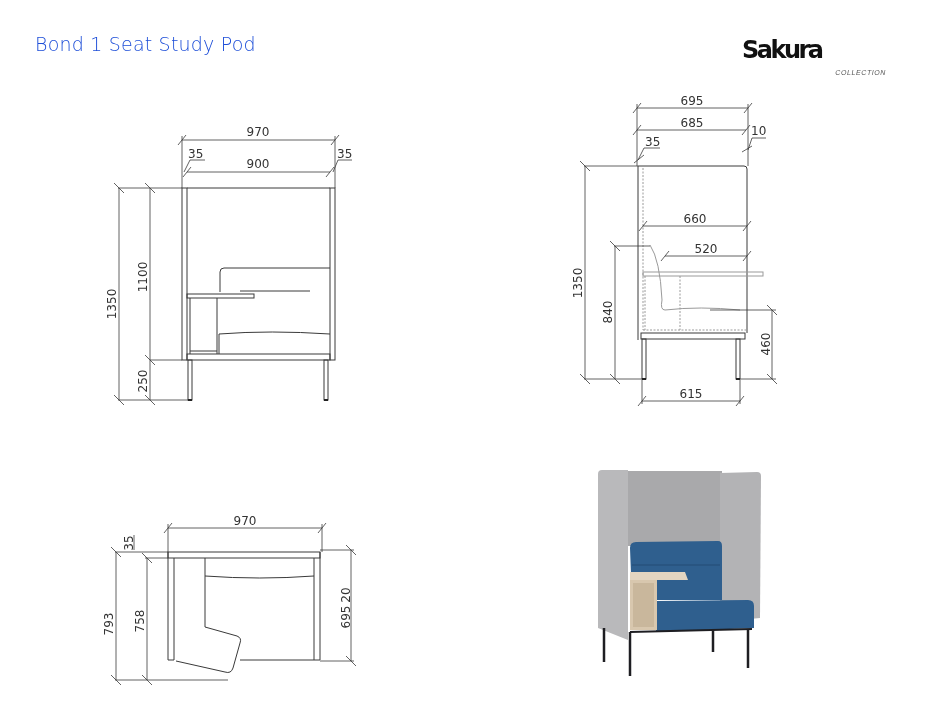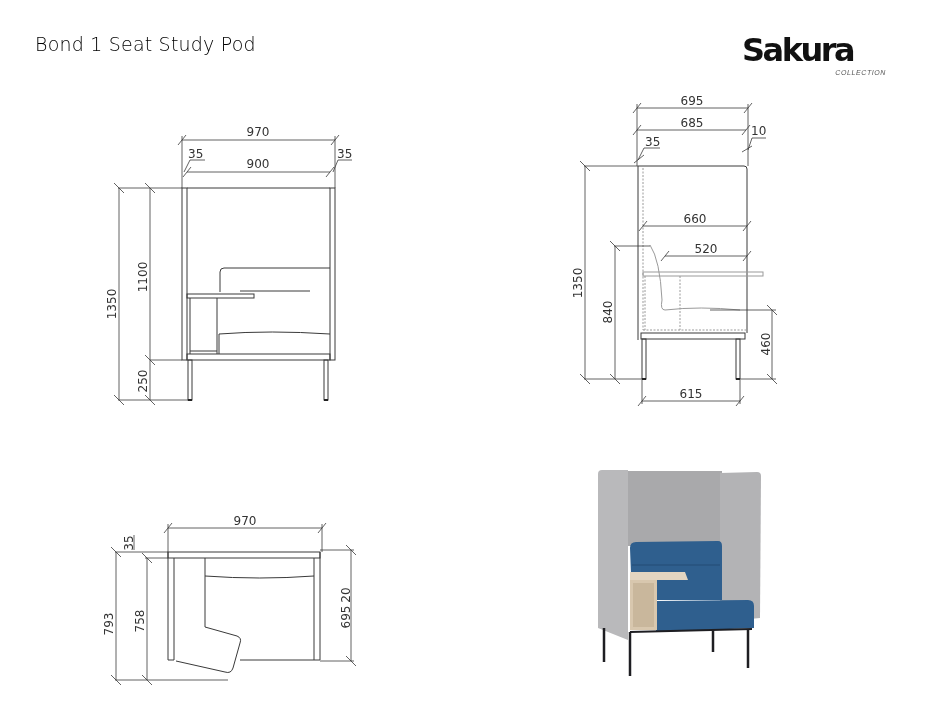--- a/index.html
+++ b/index.html
@@ -1,21 +1,21 @@
 <!DOCTYPE html>
 <html><head>
 <meta charset="utf-8">
 <style>
   html, body { margin: 0; padding: 0; background: #ffffff; }
   body { width: 925px; height: 713px; position: relative; overflow: hidden;
          font-family: "Liberation Sans", "DejaVu Sans", sans-serif; color: #333; }
-  .title { position: absolute; left: 35px; top: 33px; font-size: 19px; color: #000000;
+  .title { position: absolute; left: 35px; top: 33px; font-size: 19px; color: #1d4ed8;
            font-family: "DejaVu Sans", sans-serif; font-weight: 300; letter-spacing: 0.2px; }
   .logo { position: absolute; left: 742px; top: 30px; width: 150px; height: 50px; }
-  .logo-word { position: absolute; left: 0; top: 0; font-size: 32px; font-weight: 900;
+  .logo-word { position: absolute; left: 0; top: 0; font-size: 24px; font-weight: 900;
                font-family: "DejaVu Sans", sans-serif; color: #111; letter-spacing: -2.5px; line-height: 40px; }
   .logo-sub { position: absolute; right: 6px; top: 39px; font-size: 7px; font-style: italic;
               color: #555; letter-spacing: 0.6px; }
   svg.drawing { position: absolute; left: 0; top: 0; }
   .ln { stroke: #3a3a3a; stroke-width: 1; fill: none; }
   .lt { stroke: #9a9a9a; stroke-width: 1; fill: none; }
   .dim { stroke: #3a3a3a; stroke-width: 0.8; fill: none; }
   .dash { stroke: #9a9a9a; stroke-width: 1; fill: none; stroke-dasharray: 2 1.5; }
   .dt { font-size: 12px; fill: #333; font-family: "DejaVu Sans", sans-serif; }
 </style>

